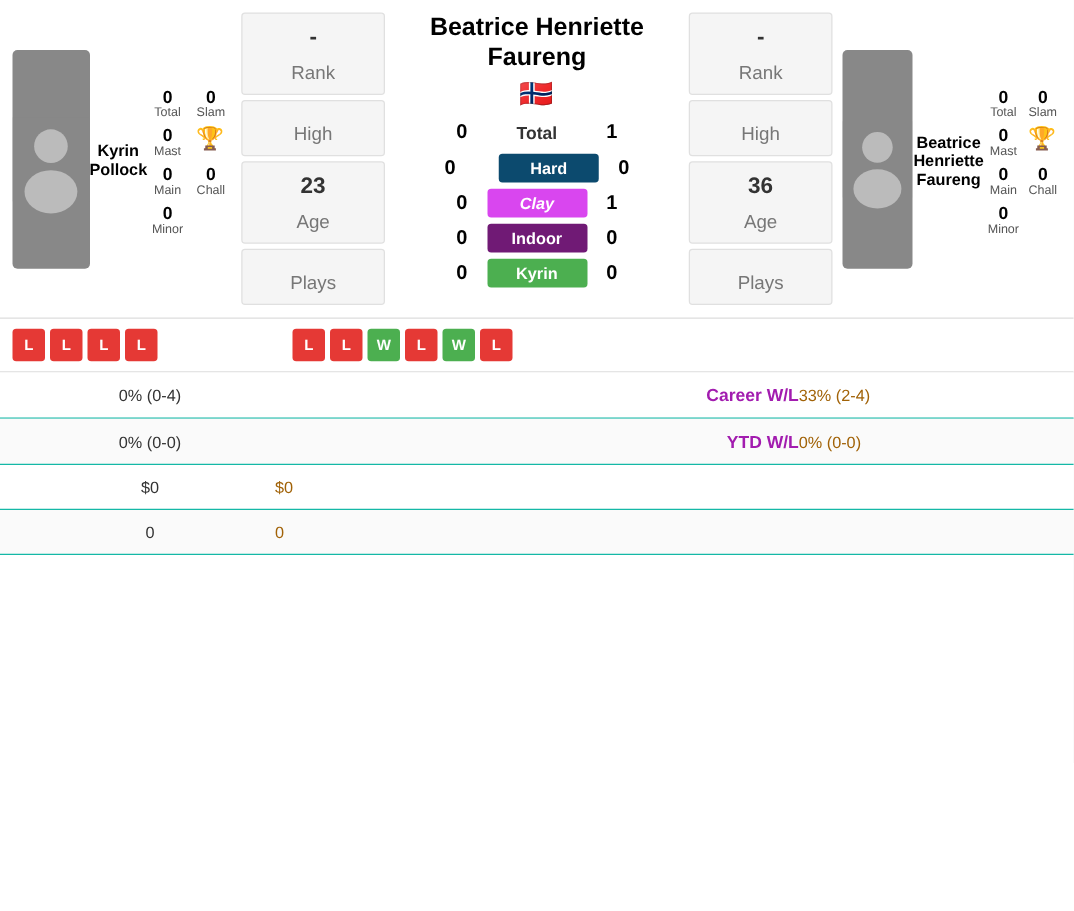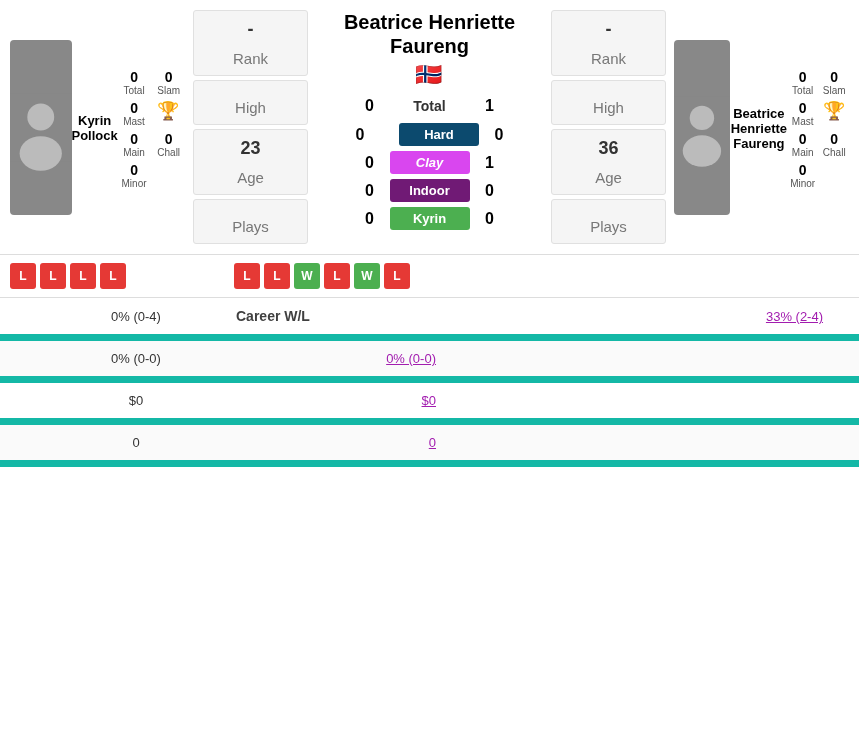--- a/index.html
+++ b/index.html
@@ -224,46 +224,45 @@
 
     
     .stats-section {
       display: flex;
       flex-direction: column;
     }
     .stats-row {
       display: flex;
       flex-direction: row;
       align-items: center;
-      border-bottom: 7px solid #14b8a6;
-      padding: 10px 36px;
+      border-bottom: 1px solid #14b8a6;
+      padding: 10px 20px;
       background: #fff;
     }
     .stats-row:nth-child(even) {
       background: #fafafa;
     }
     .stats-left {
       width: 200px;
       text-align: center;
       font-size: 13px;
       color: #333;
     }
     .stats-center {
       flex: 1;
-      text-align: left;
+      text-align: right;
       font-weight: bold;
       font-size: 14px;
-      color: #404040;
+      color: #a21caf;
     }
     .stats-right {
       width: 200px;
-      text-align: right;
+      text-align: left;
       font-size: 13px;
-      color: #a21caf;
-      text-decoration: underline;
+      color: #a16207;
     }
   </style>
 </head>
 <body>
 
 <div class="main-container">
 
   <div class="top-section">
 
     <div class="player-card">
@@ -436,20 +435,21 @@
   </div>
 
   <div class="stats-section">
     <div class="stats-row">
       <span class="stats-left">0% (0-4)</span>
       <span class="stats-center">Career W/L</span>
       <span class="stats-right">33% (2-4)</span>
     </div>
     <div class="stats-row">
       <span class="stats-left">0% (0-0)</span>
+      <span class="stats-center">YTD W/L</span>
       <span class="stats-right">0% (0-0)</span>
     </div>
     <div class="stats-row">
       <span class="stats-left">$0</span>
       <span class="stats-right">$0</span>
     </div>
     <div class="stats-row">
       <span class="stats-left">0</span>
       <span class="stats-right">0</span>
     </div>

